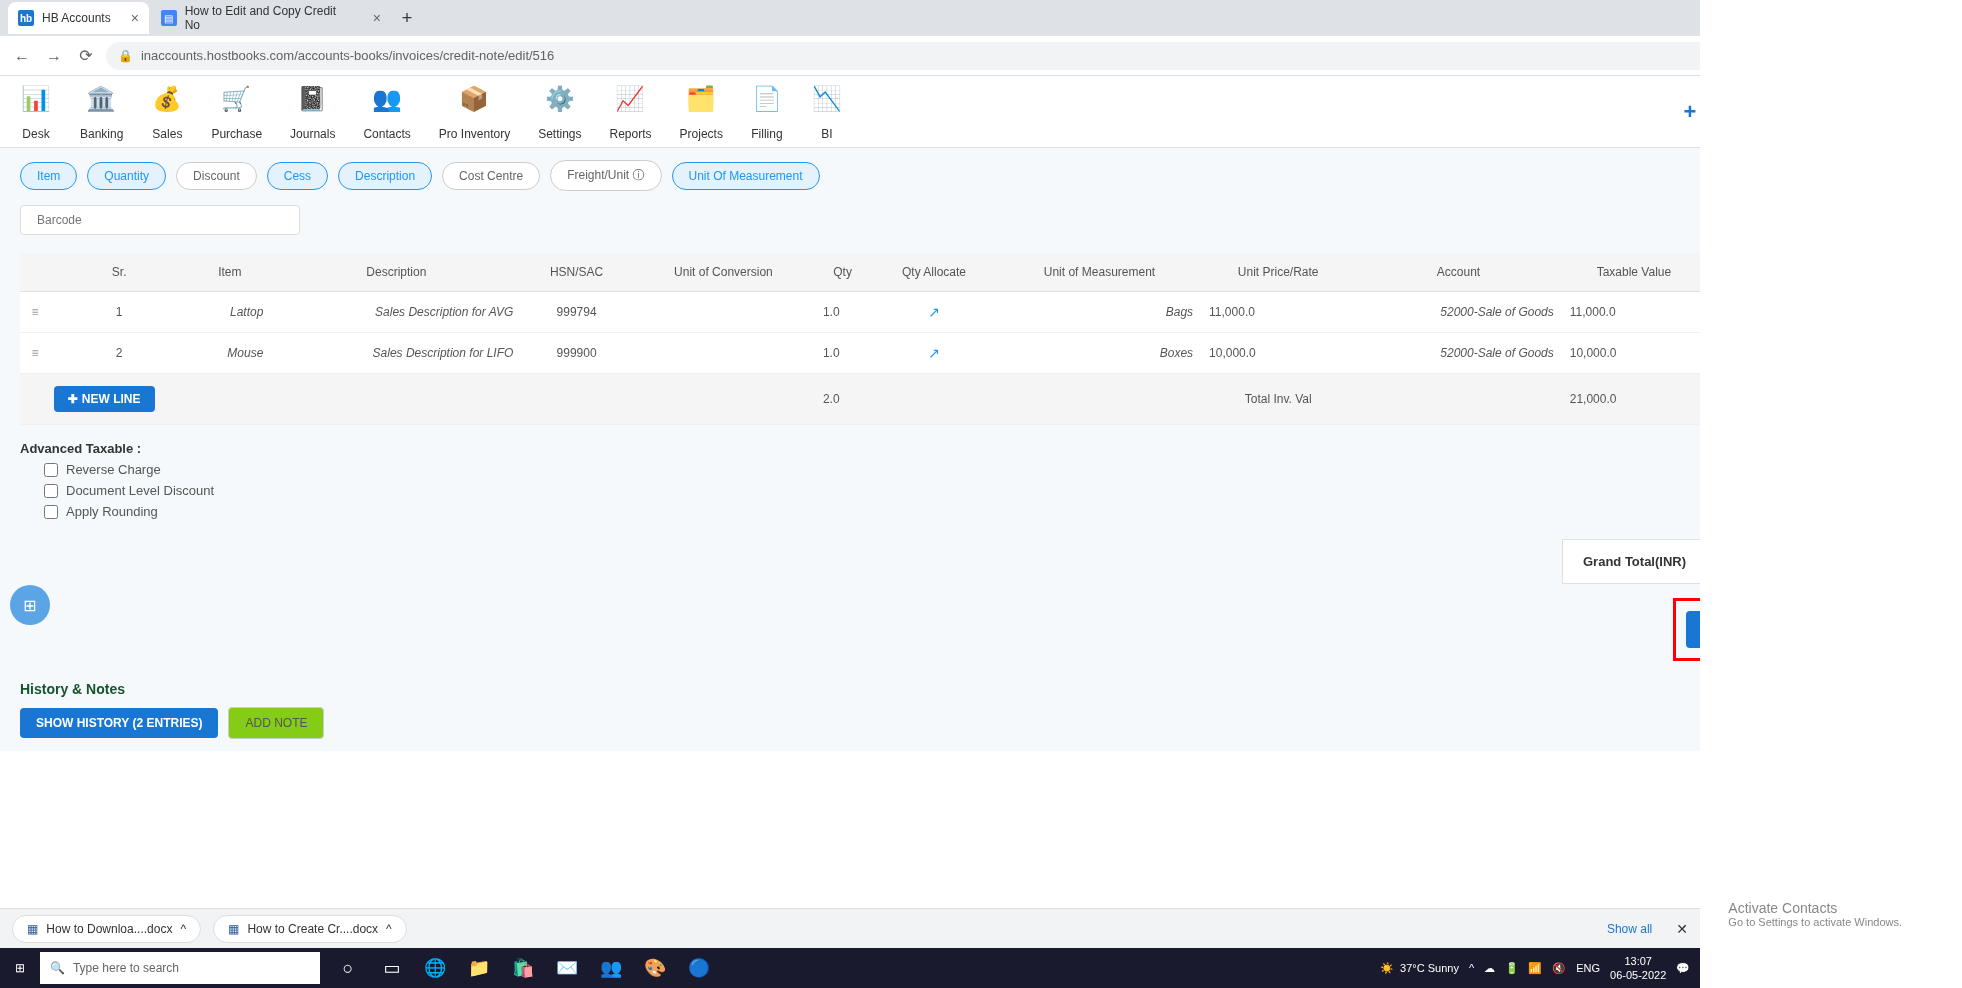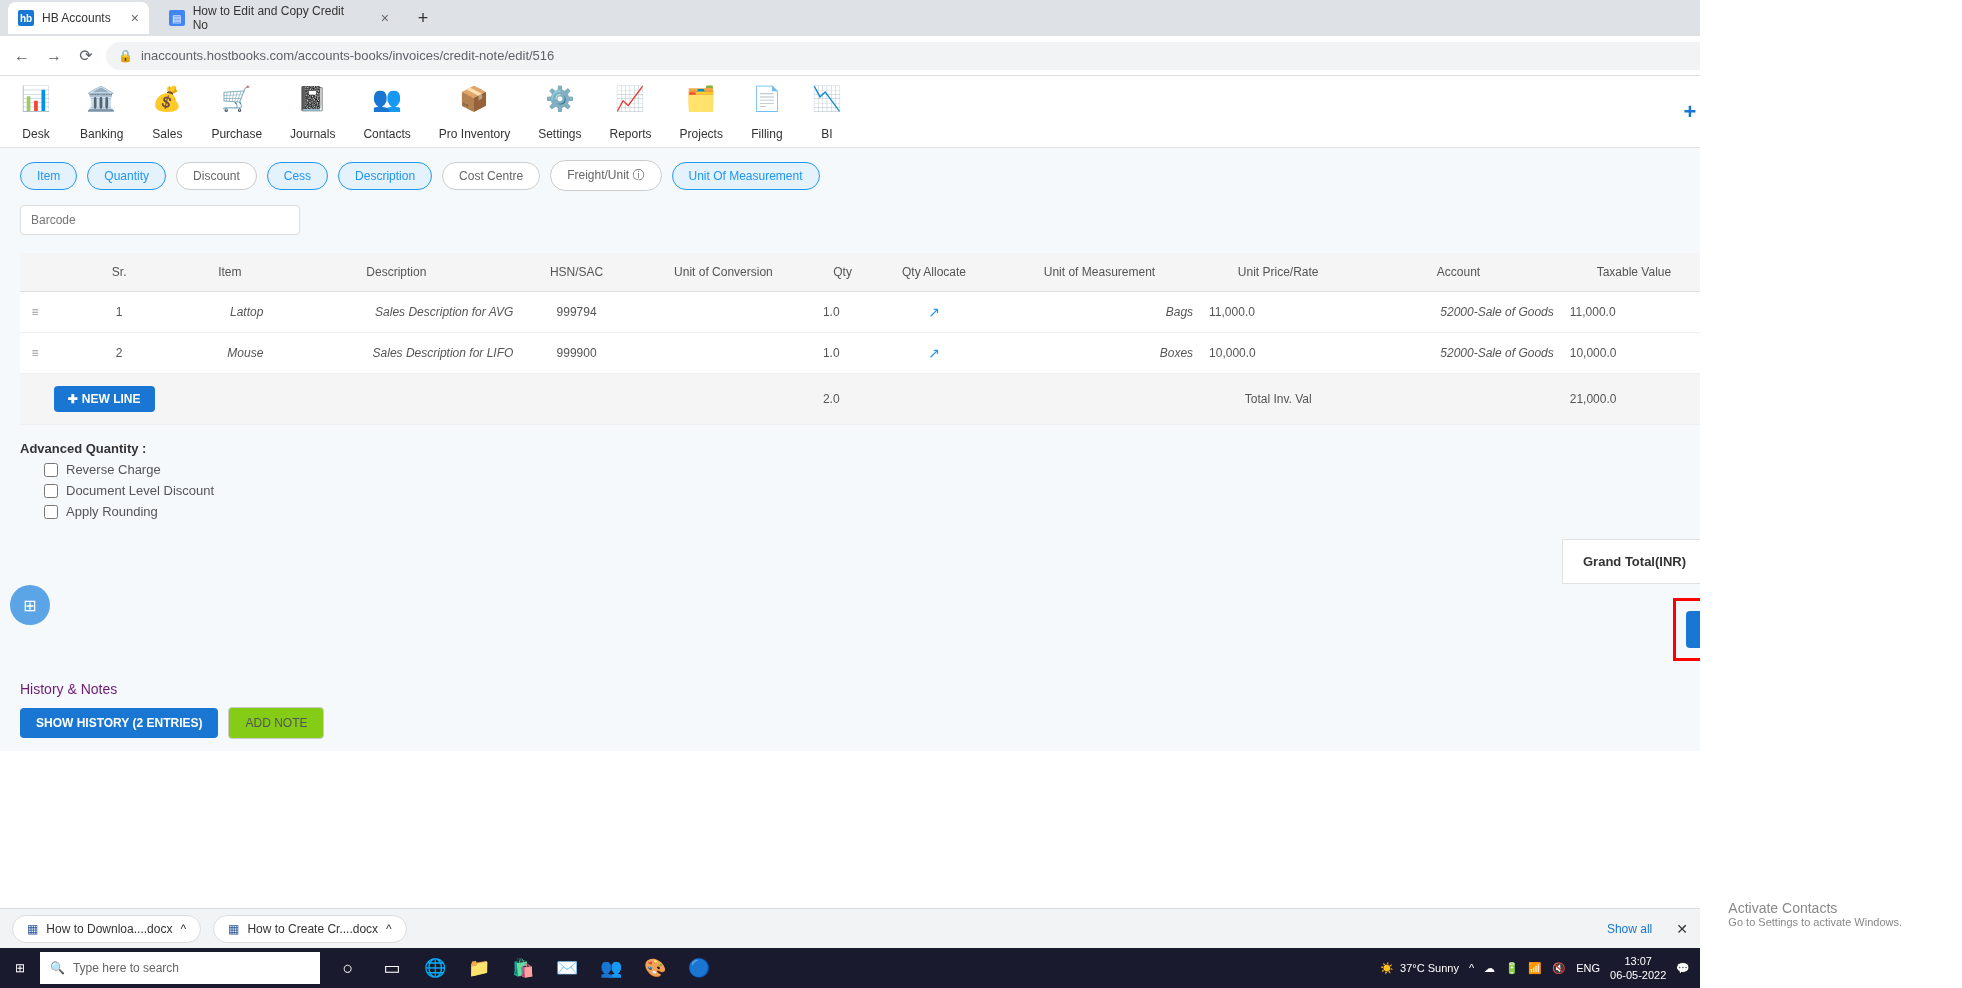--- a/index.html
+++ b/index.html
@@ -1,20 +1,20 @@
 <!DOCTYPE html>
 <html><head>
 <meta charset="utf-8">
 <style>
 * { margin: 0; padding: 0; box-sizing: border-box; font-family: Arial, sans-serif; }
 body { background: #fff; font-size: 12px; color: #333; }
 
 
 .browser-tabs { background: #dee1e6; height: 36px; display: flex; align-items: center; padding: 0 8px; }
-.tab { background: #fff; height: 32px; display: flex; align-items: center; padding: 0 10px; border-radius: 8px 8px 0 0; margin-right: 10px; font-size: 12px; max-width: 240px; position: relative; }
+.tab { background: #fff; height: 32px; display: flex; align-items: center; padding: 0 10px; border-radius: 8px 8px 0 0; margin-right: 2px; font-size: 12px; max-width: 240px; position: relative; }
 .tab.inactive { background: transparent; }
 .tab-favicon { width: 16px; height: 16px; margin-right: 8px; display: flex; align-items: center; justify-content: center; font-size: 10px; }
 .tab-close { margin-left: 20px; cursor: pointer; font-size: 14px; color: #666; }
 .new-tab { width: 28px; height: 28px; display: flex; align-items: center; justify-content: center; font-size: 18px; color: #333; cursor: pointer; }
 .window-controls { margin-left: auto; display: flex; gap: 20px; padding-right: 10px; }
 .window-controls span { cursor: pointer; font-size: 14px; }
 
 .browser-bar { height: 40px; display: flex; align-items: center; padding: 0 10px; border-bottom: 1px solid #ddd; gap: 8px; }
 .nav-btn { width: 24px; height: 24px; display: flex; align-items: center; justify-content: center; cursor: pointer; color: #5f6368; font-size: 16px; }
 .url-bar { flex: 1; height: 28px; background: #f1f3f4; border-radius: 14px; display: flex; align-items: center; padding: 0 12px; gap: 8px; }
@@ -32,21 +32,21 @@
 .toolbar-right .ico { width: 24px; height: 24px; cursor: pointer; display: flex; align-items: center; justify-content: center; font-size: 18px; }
 
 
 .content { padding: 12px 20px; background: #f5f9fc; min-height: 500px; }
 .chips { display: flex; gap: 10px; align-items: center; }
 .chip { padding: 6px 16px; border-radius: 16px; border: 1px solid #2196f3; font-size: 12px; cursor: pointer; background: #fff; color: #2196f3; }
 .chip.active { background: #e3f2fd; font-weight: 500; }
 .chip.plain { border-color: #ccc; color: #666; }
 .more-btn { margin-left: auto; background: #1976d2; color: #fff; padding: 8px 20px; border-radius: 4px; font-weight: 600; font-size: 13px; cursor: pointer; }
 
-.barcode-input { margin-top: 14px; width: 280px; height: 30px; border: 1px solid #ddd; border-radius: 4px; padding: 0 10px; font-size: 12px; }
+.barcode-input { margin-top: 14px; width: 280px; height: 30px; border: 1px solid #ddd; border-radius: 4px; padding: 0 16px; font-size: 12px; }
 
 
 .table-wrap { margin-top: 18px; background: #fff; overflow-x: auto; }
 table { width: 100%; border-collapse: collapse; font-size: 12px; }
 th { background: #f5f5f5; padding: 12px 8px; text-align: center; font-weight: 500; color: #555; border-bottom: 1px solid #e0e0e0; white-space: nowrap; }
 td { padding: 12px 8px; text-align: center; border-bottom: 1px solid #f0f0f0; color: #555; }
 td.left { text-align: right; font-style: italic; }
 td.right { text-align: left; }
 .drag-handle { color: #999; cursor: grab; }
 .open-icon { color: #2196f3; cursor: pointer; font-size: 14px; }
@@ -59,21 +59,21 @@
 .checkbox-row input { width: 14px; height: 14px; }
 
 .grand-total { margin-top: 20px; background: #fff; border: 1px solid #e0e0e0; padding: 14px 20px; display: flex; justify-content: space-between; font-weight: 600; font-size: 13px; width: 380px; margin-left: auto; }
 
 .actions { display: flex; justify-content: flex-end; gap: 10px; margin-top: 14px; border: 3px solid red; padding: 10px; width: fit-content; margin-left: auto; }
 .approve-btn { background: #1976d2; color: #fff; padding: 10px 20px; font-weight: 600; font-size: 13px; border-radius: 4px; cursor: pointer; display: flex; align-items: center; }
 .approve-btn .caret { border-left: 1px solid rgba(255,255,255,0.4); padding-left: 10px; margin-left: 12px; font-size: 10px; }
 .cancel-btn { border: 1.5px solid #e91e63; color: #e91e63; padding: 10px 20px; font-weight: 600; font-size: 13px; border-radius: 4px; cursor: pointer; background: #fff; }
 
 .history { margin-top: 20px; }
-.history-title { font-weight: 400; font-size: 14px; color: #701a75; margin-bottom: 10px; }
+.history-title { font-weight: 700; font-size: 14px; color: #14532d; margin-bottom: 10px; }
 .history-btns { display: flex; gap: 10px; align-items: center; }
 .show-history-btn { background: #1976d2; color: #fff; padding: 8px 16px; border-radius: 4px; font-size: 12px; font-weight: 600; cursor: pointer; }
 .add-note-btn { border: 1px solid #ccc; color: #555; padding: 8px 16px; border-radius: 4px; font-size: 12px; font-weight: 500; cursor: pointer; background: #84cc16; }
 
 .float-icon { position: fixed; left: 10px; top: 585px; width: 40px; height: 40px; background: #5ba4e5; border-radius: 50%; display: flex; align-items: center; justify-content: center; color: #fff; cursor: pointer; font-size: 16px; }
 
 .activate { position: fixed; right: 60px; bottom: 60px; color: #888; font-size: 14px; text-align: left; }
 .activate .sub { font-size: 11px; }
 
 
@@ -278,21 +278,21 @@
           <td></td>
           <td class="right">21,000.0</td>
           <td></td>
             <td></td>
         </tr>
       </tbody>
     </table>
   </div>
 
   <div class="adv-settings">
-    <div class="adv-title">Advanced Quantity :</div>
+    <div class="adv-title">Advanced Taxable :</div>
     <label class="checkbox-row">
         <input type="checkbox" style="">
         <span>Reverse Charge</span>
       </label>
     <label class="checkbox-row">
         <input type="checkbox" style="">
         <span>Document Level Discount</span>
       </label>
     <label class="checkbox-row">
         <input type="checkbox" style="">

